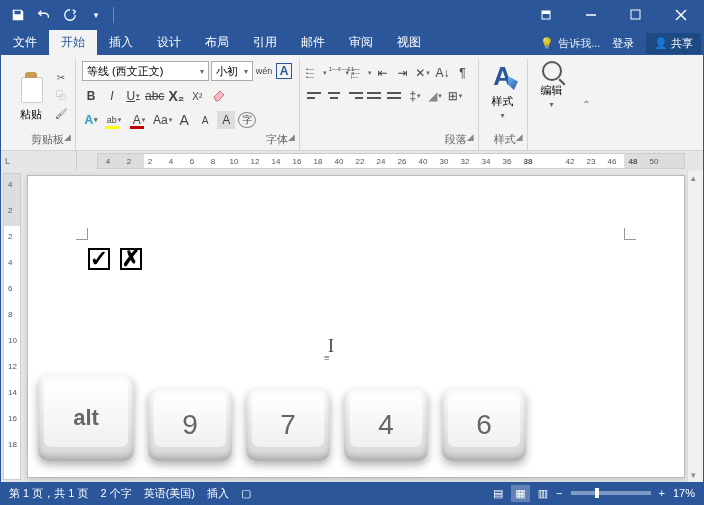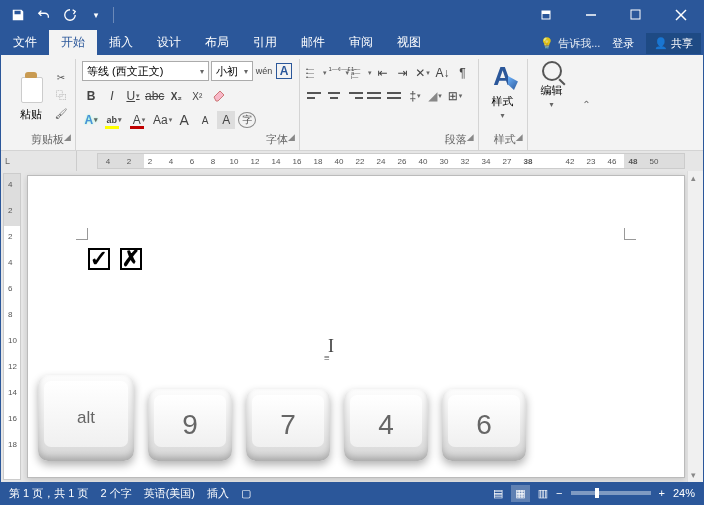--- a/index.html
+++ b/index.html
@@ -79,21 +79,21 @@
 .page{width:100%;height:100%;background:#fff;border:1px solid #bbb;box-shadow:0 2px 6px rgba(0,0,0,.15);position:relative;}
 .margin-mark{position:absolute;width:12px;height:12px;border-color:#999;}
 .mm-tl{top:52px;left:48px;border-right:1px solid #999;border-bottom:1px solid #999;}
 .mm-tr{top:52px;right:48px;border-left:1px solid #999;border-bottom:1px solid #999;}
 .doc-content{position:absolute;top:72px;left:60px;font-size:22px;font-family:"SimSun",serif;display:flex;gap:10px;}
 .chk-box{border:2px solid #000;width:22px;height:22px;display:flex;align-items:center;justify-content:center;font-weight:bold;}
 .cursor-mark{position:absolute;top:160px;left:300px;font-size:18px;color:#444;font-family:serif;}
 .cursor-mark::after{content:"≡";position:absolute;top:16px;left:-4px;font-size:10px;}
 .keys-row{position:absolute;bottom:16px;left:10px;display:flex;gap:14px;align-items:flex-end;}
 .key{width:84px;height:72px;background:linear-gradient(180deg,#fdfdfd,#e8e8e8 60%,#d4d4d4);border-radius:10px;box-shadow:inset 0 -4px 6px rgba(0,0,0,.2),0 4px 8px rgba(0,0,0,.3);position:relative;display:flex;align-items:center;justify-content:center;font-size:28px;color:#666;font-family:Arial;}
-.key.alt{width:96px;height:86px;font-size:17px;}
+.key.alt{width:96px;height:86px;font-size:22px;font-weight:bold;}
 .key::before{content:"";position:absolute;inset:6px 6px 14px 6px;background:linear-gradient(180deg,#fff,#f0f0f0);border-radius:7px;}
 .key span{position:relative;z-index:1;}
 .scrollbar-v{position:absolute;right:0;top:0;bottom:0;width:16px;background:#f0f0f0;border-left:1px solid #ddd;}
 .scrollbar-v::before{content:"▴";position:absolute;top:2px;left:3px;font-size:9px;color:#888;}
 .scrollbar-v::after{content:"▾";position:absolute;bottom:2px;left:3px;font-size:9px;color:#888;}
 .statusbar{height:22px;background:#2b579a;color:#fff;display:flex;align-items:center;font-size:11px;padding:0 8px;gap:12px;}
 .statusbar .spacer{flex:1;}
 .view-btns{display:flex;gap:8px;align-items:center;}
 .zoom-slider{width:80px;height:4px;background:rgba(255,255,255,.4);position:relative;}
 .zoom-slider::before{content:"";position:absolute;top:-3px;left:24px;width:4px;height:10px;background:#fff;}
@@ -201,31 +201,31 @@
           <div class="tool-btn" style="font-size:9px;">wén</div>
           <div class="tool-btn">
               <span class="bordered-a">A</span>
             </div>
         </div>
         <div class="tool-row">
           <div class="tool-btn" style="font-weight:bold;">B</div>
           <div class="tool-btn" style="font-style:italic;">I</div>
           <div class="tool-btn dd-after underline">U</div>
           <div class="tool-btn strike">abc</div>
-          <div class="tool-btn" style="font-size:10px;font-weight:bold;">X₂</div>
+          <div class="tool-btn" style="font-size:14px;font-weight:bold;">X₂</div>
           <div class="tool-btn" style="font-size:10px;">X²</div>
           <div class="tool-btn eraser">
               <svg width="18" height="18" viewBox="0 0 18 18">
                 <path fill="#f8b8c8" stroke="#c77" d="M4 10l6-6 4 4-6 6H6z"></path>
               </svg>
             </div>
         </div>
         <div class="tool-row">
           <div class="tool-btn dd-after" style="color:#4a90d9;font-weight:bold;text-shadow:0 0 2px #7fc;">A</div>
-          <div class="tool-btn dd-after highlight-a" style="position:relative;width:22px;font-weight:bold;">
+          <div class="tool-btn dd-after highlight-a" style="position:relative;width:22px;">
               <span style="font-size:9px;">ab</span>
               <span class="color-bar"></span>
             </div>
           <div class="tool-btn dd-after font-a" style="position:relative;width:22px;">
               <span>A</span>
               <span class="color-bar"></span>
             </div>
           <div class="tool-btn dd-after">Aa</div>
           <div class="tool-btn" style="font-size:14px;">A</div>
           <div class="tool-btn" style="font-size:10px;">A</div>
@@ -323,21 +323,21 @@
           <span style="left: 199px;">16</span>
           <span style="left: 220px;">18</span>
           <span style="left: 241px;">40</span>
           <span style="left: 262px;">22</span>
           <span style="left: 283px;">24</span>
           <span style="left: 304px;">26</span>
           <span style="left: 325px;">40</span>
           <span style="left: 346px;">30</span>
           <span style="left: 367px;">32</span>
           <span style="left: 388px;">34</span>
-          <span style="left: 409px;">27</span>
+          <span style="left: 409px;">36</span>
           <span style="left: 430px; font-weight: bold;">38</span>
           <span style="left: 451px; margin-top: 24px;">40</span>
           <span style="left: 472px;">42</span>
           <span style="left: 493px;">23</span>
           <span style="left: 514px;">46</span>
           <span style="left: 535px; font-weight: bold;">48</span>
           <span style="left: 556px;">50</span>
         </div>
     </div>
   </div>
@@ -397,16 +397,16 @@
     <span>插入</span>
     <span>▢</span>
     <div class="spacer"></div>
     <div class="view-btns">
       <span>▤</span>
       <span style="background:rgba(255,255,255,.25);padding:2px 4px;">▦</span>
       <span>▥</span>
       <span>−</span>
       <div class="zoom-slider"></div>
       <span>+</span>
-      <span>24%</span>
+      <span>17%</span>
     </div>
   </div>
 </div>
 
 </body></html>

